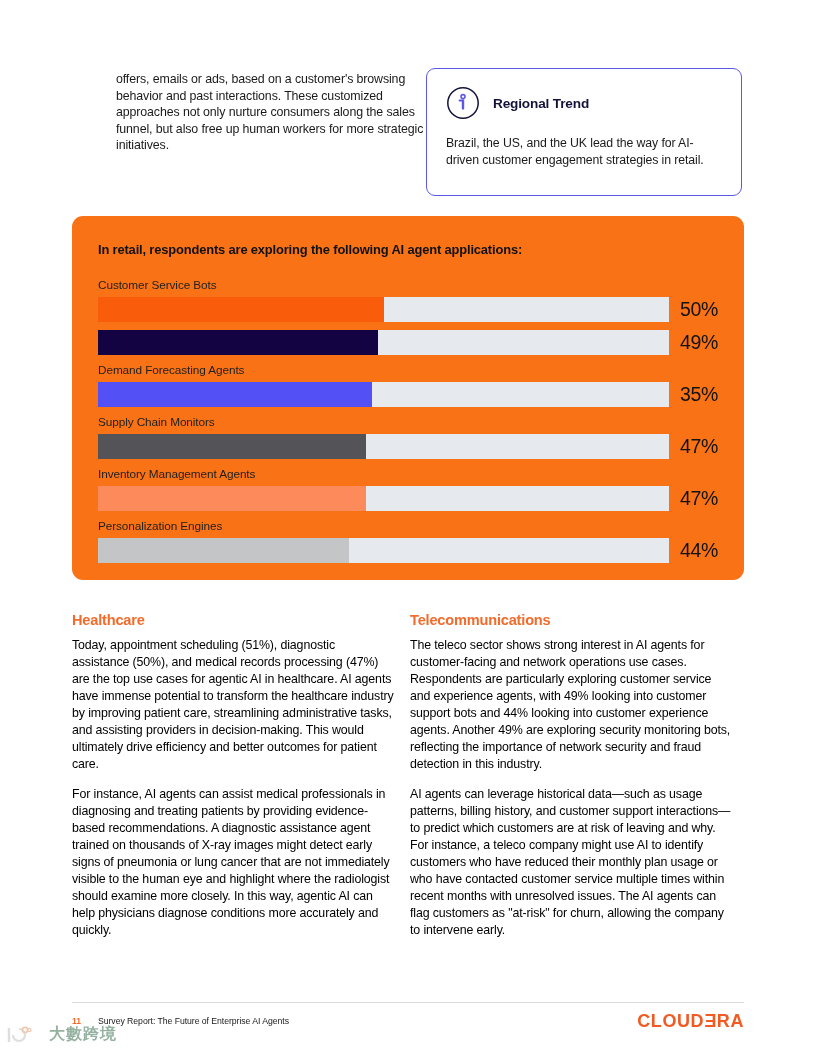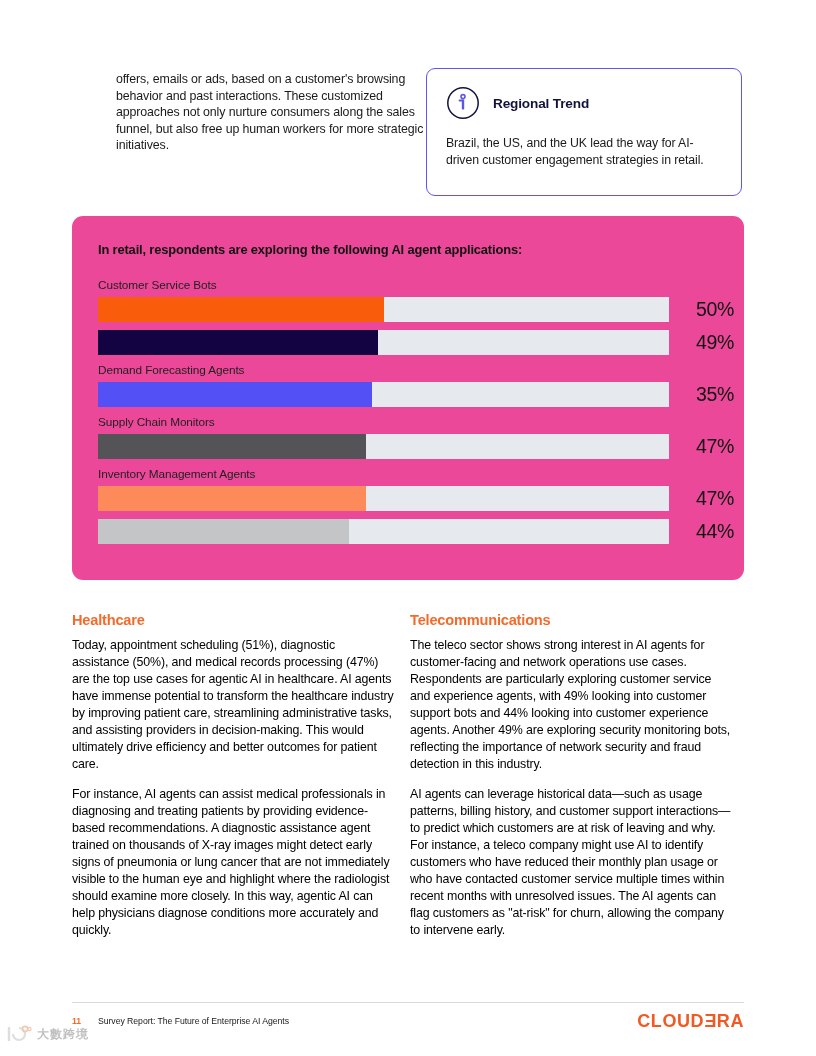--- a/index.html
+++ b/index.html
@@ -79,21 +79,21 @@
     letter-spacing: -0.1px;
   }
 
   
   .chart-panel {
     position: absolute;
     left: 72px;
     top: 216px;
     width: 672px;
     height: 364px;
-    background: #ec4899;
+    background: #f97316;
     border-radius: 11px;
     padding: 26px 28px 0 26px;
   }
 
   .chart-title {
     font-size: 12.9px;
     font-weight: bold;
     color: #111111;
     letter-spacing: -0.15px;
     margin-bottom: 21px;
@@ -106,21 +106,21 @@
   .bar-label {
     font-size: 11.8px;
     color: #1f1f1f;
     letter-spacing: -0.1px;
     margin-bottom: 5px;
   }
 
   .bar-line {
     display: flex;
     align-items: center;
-    gap: 16px;
+    gap: 0;
   }
 
   .bar-track {
     position: relative;
     width: 571px;
     height: 25px;
     background: #E6E9EE;
     flex: 0 0 571px;
   }
 
@@ -227,25 +227,26 @@
     gap: 5px;
     opacity: 0.45;
   }
 
   .wm-mark {
     width: 26px;
     height: 20px;
   }
 
   .wm-text {
-    font-size: 12px;
-    font-weight: bold;
-    color: #737373;
+    font-size: 16px;
+    font-weight: bold;
+    color: #14532d;
     letter-spacing: 1px;
     font-family: "DejaVu Sans", sans-serif;
+    margin-left: 12px;
   }
 </style>
 </head>
 <body>
 
 <div class="page">
 
   <div class="top-section">
 
     <div class="intro-col">
@@ -310,20 +311,21 @@
         <div class="bar-row">
           <div class="bar-label">Inventory Management Agents</div>
           <div class="bar-line">
             <div class="bar-track" style="background: rgb(230, 233, 238);">
               <div class="bar-fill" style="width: 47%; background: rgb(252, 138, 91);"></div>
             </div>
             <div class="bar-value">47%</div>
           </div>
         </div>
         <div class="bar-row">
+          <div class="bar-label">Personalization Engines</div>
           <div class="bar-line">
             <div class="bar-track" style="background: rgb(230, 233, 238);">
               <div class="bar-fill" style="width: 44%; background: rgb(196, 197, 199);"></div>
             </div>
             <div class="bar-value">44%</div>
           </div>
         </div>
       </div>
   </div>
 

